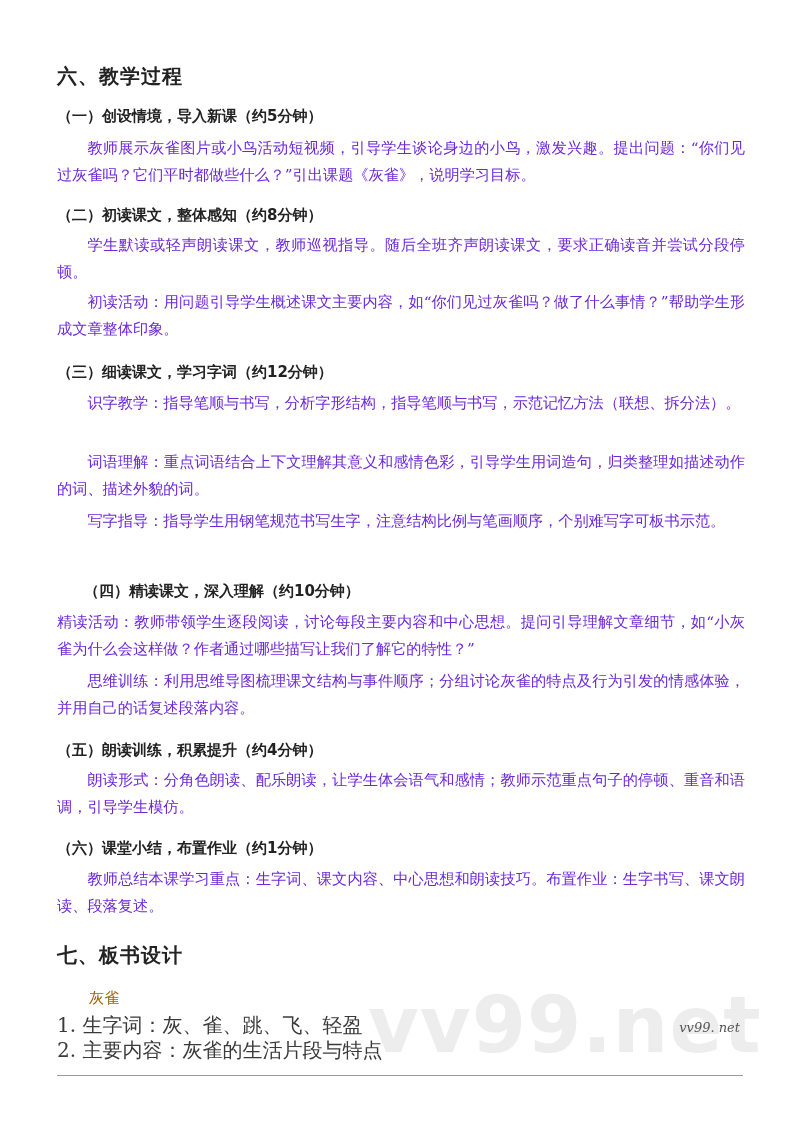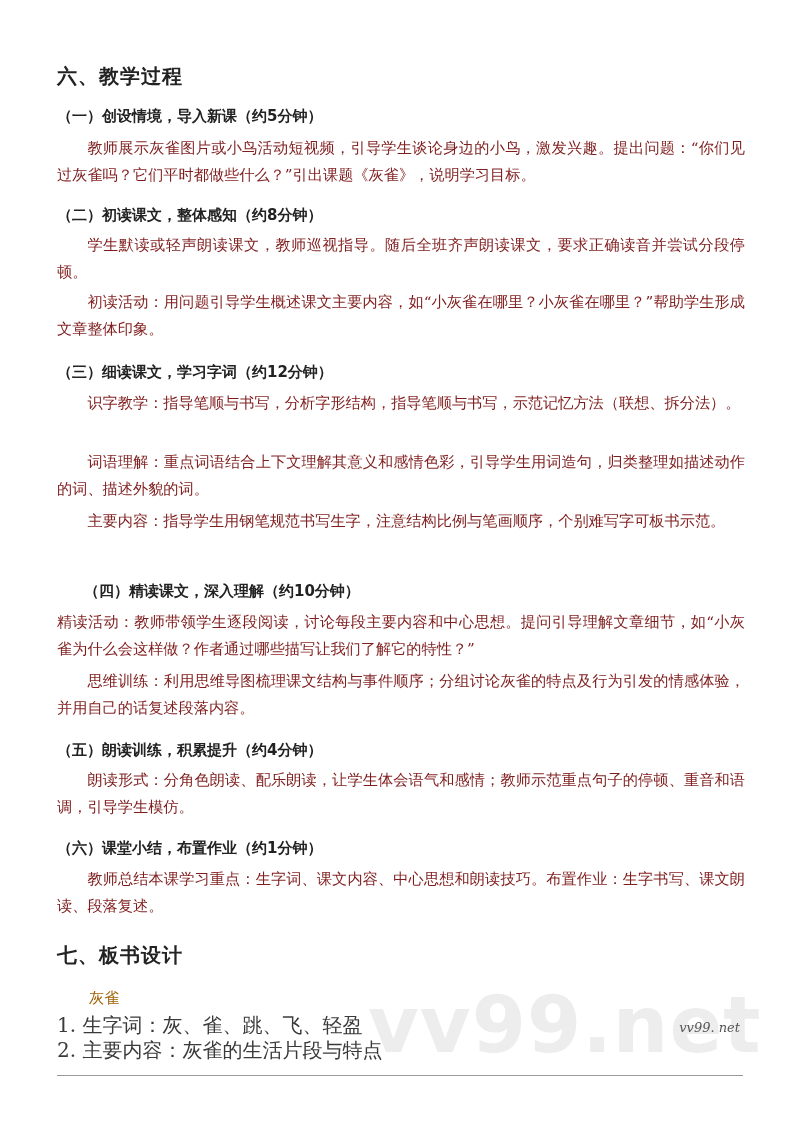--- a/index.html
+++ b/index.html
@@ -3,21 +3,21 @@
 <meta charset="utf-8">
 <style>
   html, body { margin: 0; padding: 0; background: #ffffff; }
   body { width: 800px; height: 1130px; position: relative; overflow: hidden;
          font-family: "DejaVu Serif", "Liberation Serif", serif; color: #333; }
   .abs { position: absolute; }
   .h1 { left: 57px; font-family: "DejaVu Sans", "Liberation Sans", sans-serif;
         font-size: 20px; font-weight: bold; color: #222; letter-spacing: 1px; }
   .h2 { left: 57px; font-family: "DejaVu Sans", "Liberation Sans", sans-serif;
         font-size: 15px; font-weight: bold; color: #222; }
-  .p { left: 57px; width: 688px; font-size: 15.2px; line-height: 27px; color: #7f1d1d;
+  .p { left: 57px; width: 688px; font-size: 15.2px; line-height: 27px; color: #6d28d9;
        text-align: justify; text-indent: 2em; }
   .p.noindent { text-indent: 0; }
   .wm { left: 368px; top: 985px; font-family: "DejaVu Sans", "Liberation Sans", sans-serif;
         font-weight: bold; font-size: 78px; color: #ededed; letter-spacing: 1px; line-height: 80px; }
   .rule { left: 57px; top: 1075px; width: 686px; height: 0; border-top: 1.5px solid #9a9a9a; }
   .footer { right: 60px; top: 1020px; font-size: 13px; font-style: italic; color: #555; }
   .board-title { left: 89px; font-size: 15.2px; color: #a16207; }
   .board-item { left: 57px; font-size: 20px; color: #3a3a3a; }
 </style>
 </head>
@@ -25,26 +25,26 @@
 
 <div class="abs wm">vv99.net</div>
 
 <div class="abs h1" style="top:63px;">六、教学过程</div>
 
 <div class="abs h2" style="top:107px;">（一）创设情境，导入新课（约5分钟）</div>
 <div class="abs p" style="top:135px;">教师展示灰雀图片或小鸟活动短视频，引导学生谈论身边的小鸟，激发兴趣。提出问题：“你们见过灰雀吗？它们平时都做些什么？”引出课题《灰雀》，说明学习目标。</div>
 
 <div class="abs h2" style="top:206px;">（二）初读课文，整体感知（约8分钟）</div>
 <div class="abs p" style="top:232px;">学生默读或轻声朗读课文，教师巡视指导。随后全班齐声朗读课文，要求正确读音并尝试分段停顿。</div>
-<div class="abs p" style="top:289px;">初读活动：用问题引导学生概述课文主要内容，如“小灰雀在哪里？小灰雀在哪里？”帮助学生形成文章整体印象。</div>
+<div class="abs p" style="top:289px;">初读活动：用问题引导学生概述课文主要内容，如“你们见过灰雀吗？做了什么事情？”帮助学生形成文章整体印象。</div>
 
 <div class="abs h2" style="top:363px;text-align:center;">（三）细读课文，学习字词（约12分钟）</div>
 <div class="abs p" style="top:390px;">识字教学：指导笔顺与书写，分析字形结构，指导笔顺与书写，示范记忆方法（联想、拆分法）。</div>
 <div class="abs p" style="top:449px;">词语理解：重点词语结合上下文理解其意义和感情色彩，引导学生用词造句，归类整理如描述动作的词、描述外貌的词。</div>
-<div class="abs p" style="top:508px;">主要内容：指导学生用钢笔规范书写生字，注意结构比例与笔画顺序，个别难写字可板书示范。</div>
+<div class="abs p" style="top:508px;">写字指导：指导学生用钢笔规范书写生字，注意结构比例与笔画顺序，个别难写字可板书示范。</div>
 
 <div class="abs h2" style="top:582px;margin-left:27px;">（四）精读课文，深入理解（约10分钟）</div>
 <div class="abs p noindent" style="top:609px;">精读活动：教师带领学生逐段阅读，讨论每段主要内容和中心思想。提问引导理解文章细节，如“小灰雀为什么会这样做？作者通过哪些描写让我们了解它的特性？”</div>
 <div class="abs p" style="top:668px;">思维训练：利用思维导图梳理课文结构与事件顺序；分组讨论灰雀的特点及行为引发的情感体验，并用自己的话复述段落内容。</div>
 
 <div class="abs h2" style="top:741px;">（五）朗读训练，积累提升（约4分钟）</div>
 <div class="abs p" style="top:767px;">朗读形式：分角色朗读、配乐朗读，让学生体会语气和感情；教师示范重点句子的停顿、重音和语调，引导学生模仿。</div>
 
 <div class="abs h2" style="top:839px;">（六）课堂小结，布置作业（约1分钟）</div>
 <div class="abs p" style="top:866px;">教师总结本课学习重点：生字词、课文内容、中心思想和朗读技巧。布置作业：生字书写、课文朗读、段落复述。</div>

